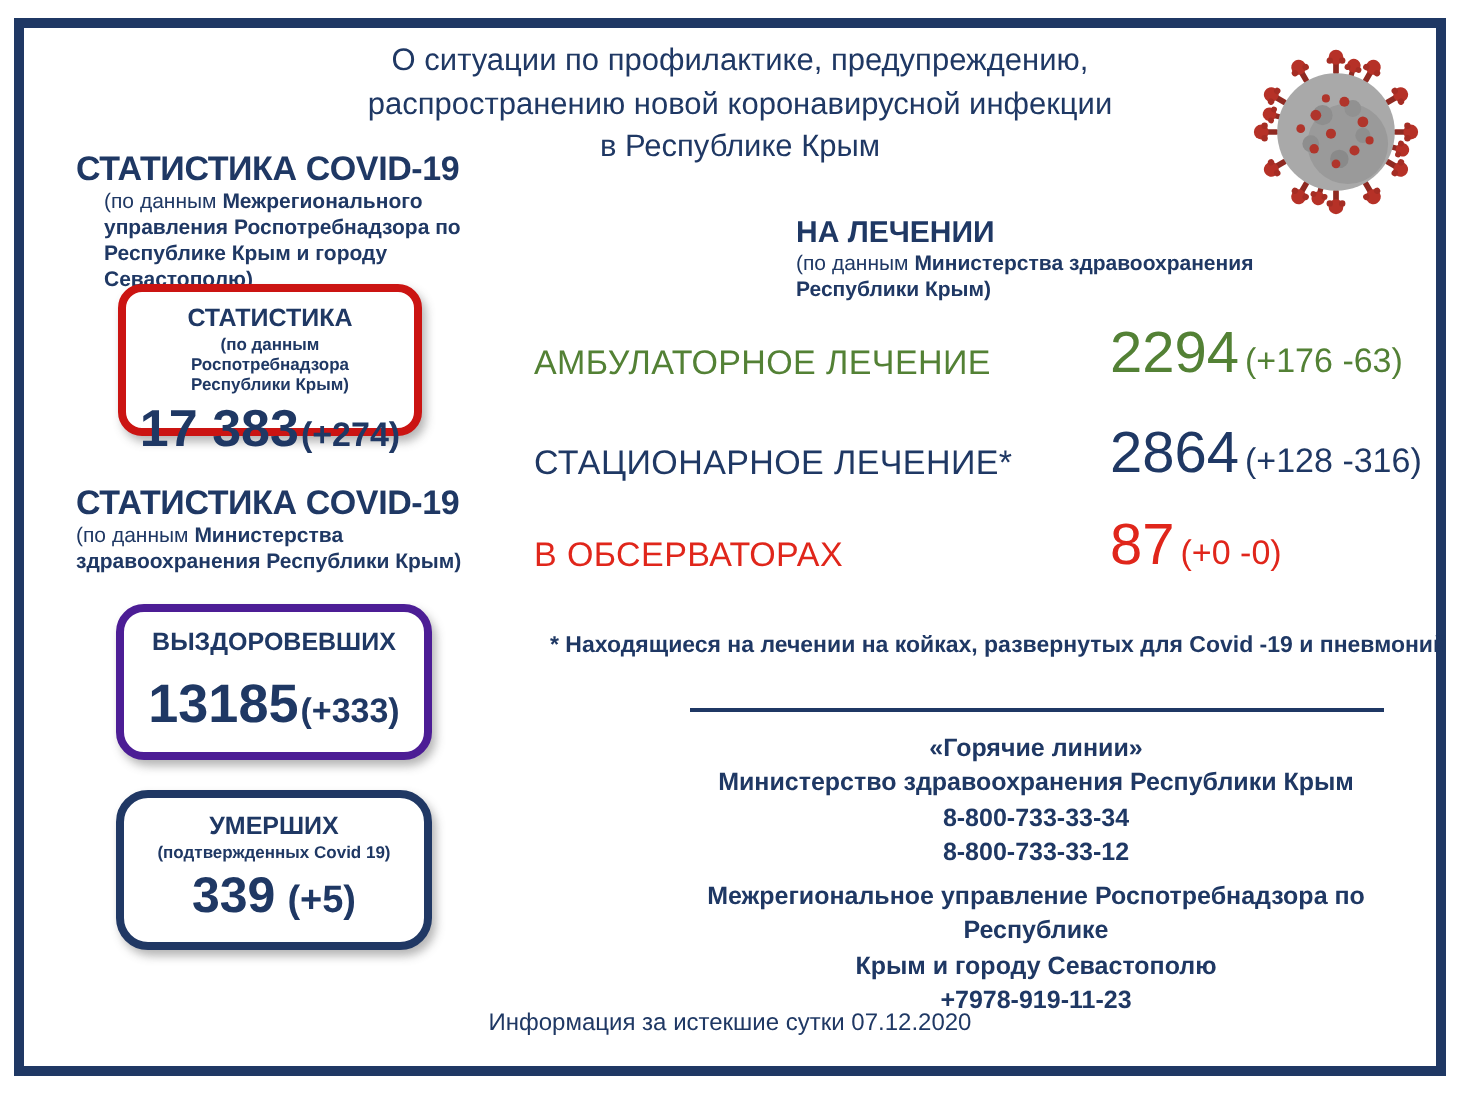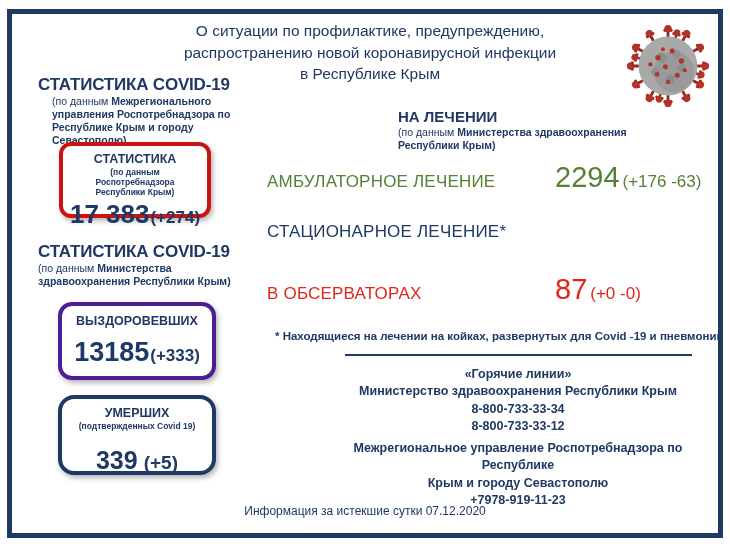--- a/index.html
+++ b/index.html
@@ -21,35 +21,35 @@
     box-shadow:2px 3px 5px rgba(90,90,90,.45);
     display:flex;flex-direction:column;align-items:center;justify-content:flex-start;}
   .box-red{left:59px;top:142px;width:144px;height:62px;border:4px solid #cb1412;border-radius:12px;padding-top:6px;}
   .box-green{left:58px;top:302px;width:150px;height:62px;border:4px solid #4c1d95;border-radius:14px;padding-top:8px;}
   .box-navy{left:58px;top:395px;width:150px;height:65px;border:4.5px solid #203864;border-radius:16px;padding-top:7px;}
   .box-title{font-size:12.5px;font-weight:bold;color:#1f3864;}
   .box-sub{font-size:8.5px;line-height:1.2;color:#1f3864;margin-top:1px;font-weight:600;}
   .numrow{margin-top:2px;white-space:nowrap;color:#1f3864;font-weight:bold;}
   .box-red .numrow{font-size:26px;margin-top:1px;}
   .box-green .numrow{font-size:27px;margin-top:9px;}
-  .box-navy .numrow{font-size:25px;margin-top:15px;}
+  .box-navy .numrow{font-size:25px;margin-top:3px;}
   .numd{font-size:17px;font-weight:bold;margin-left:1px;}
   .box-navy .numd{margin-left:6px;font-size:19px;}
   
   .treat-header{position:absolute;left:398px;top:108px;font-size:15px;font-weight:bold;color:#1f3864;}
   .treat-sub{position:absolute;left:398px;top:126px;width:240px;font-size:10.5px;line-height:1.25;color:#1f3864;}
   .trow{position:absolute;left:267px;width:435px;height:36px;}
   .tlabel{position:absolute;left:0;bottom:2px;font-size:17px;letter-spacing:0.2px;}
   .tval{position:absolute;left:288px;bottom:0;white-space:nowrap;}
   .tbig{font-size:29px;}
   .tdelta{font-size:17px;margin-left:3px;}
   .c-green{color:#538135;}
   .c-navy{color:#1f3864;}
   .c-red{color:#e0261b;}
-  .footnote{position:absolute;left:275px;top:317px;font-size:11.5px;font-weight:bold;color:#1f3864;margin-top:13px;}
+  .footnote{position:absolute;left:275px;top:317px;font-size:11.5px;font-weight:bold;color:#1f3864;}
   .divider{position:absolute;left:345px;top:354px;width:347px;height:2px;background:#1f3864;}
   .hotlines{position:absolute;left:330px;top:366px;width:376px;text-align:center;
     font-size:12.5px;font-weight:bold;line-height:1.38;color:#1f3864;}
   .rospotreb{position:absolute;left:330px;top:440px;width:376px;text-align:center;
     font-size:12.5px;font-weight:bold;line-height:1.38;color:#1f3864;}
   .footer{position:absolute;left:0;top:504px;width:730px;text-align:center;
     font-size:12px;color:#1f3864;font-weight:500;}
 </style>
 </head>
 <body>
@@ -151,23 +151,26 @@
 
   <div class="trow" style="top:158px;">
     <span class="tlabel c-green">АМБУЛАТОРНОЕ ЛЕЧЕНИЕ</span>
     <span class="tval c-green">
       <span class="tbig">2294</span><span class="tdelta">(+176 -63)</span>
     </span>
   </div>
 
   <div class="trow" style="top:208px;">
     <span class="tlabel c-navy">СТАЦИОНАРНОЕ ЛЕЧЕНИЕ*</span>
+    <span class="tval c-navy">
+      <span class="tbig">2864</span><span class="tdelta">(+128 -316)</span>
+    </span>
   </div>
 
-  <div class="trow" style="top:254px;margin-top:16px;">
+  <div class="trow" style="top:254px;">
     <span class="tlabel c-red">В ОБСЕРВАТОРАХ</span>
     <span class="tval c-red">
       <span class="tbig">87</span><span class="tdelta">(+0 -0)</span>
     </span>
   </div>
 
   <div class="footnote">* Находящиеся на лечении на койках, развернутых для Covid -19 и пневмоний</div>
 
   <div class="divider"></div>
 

